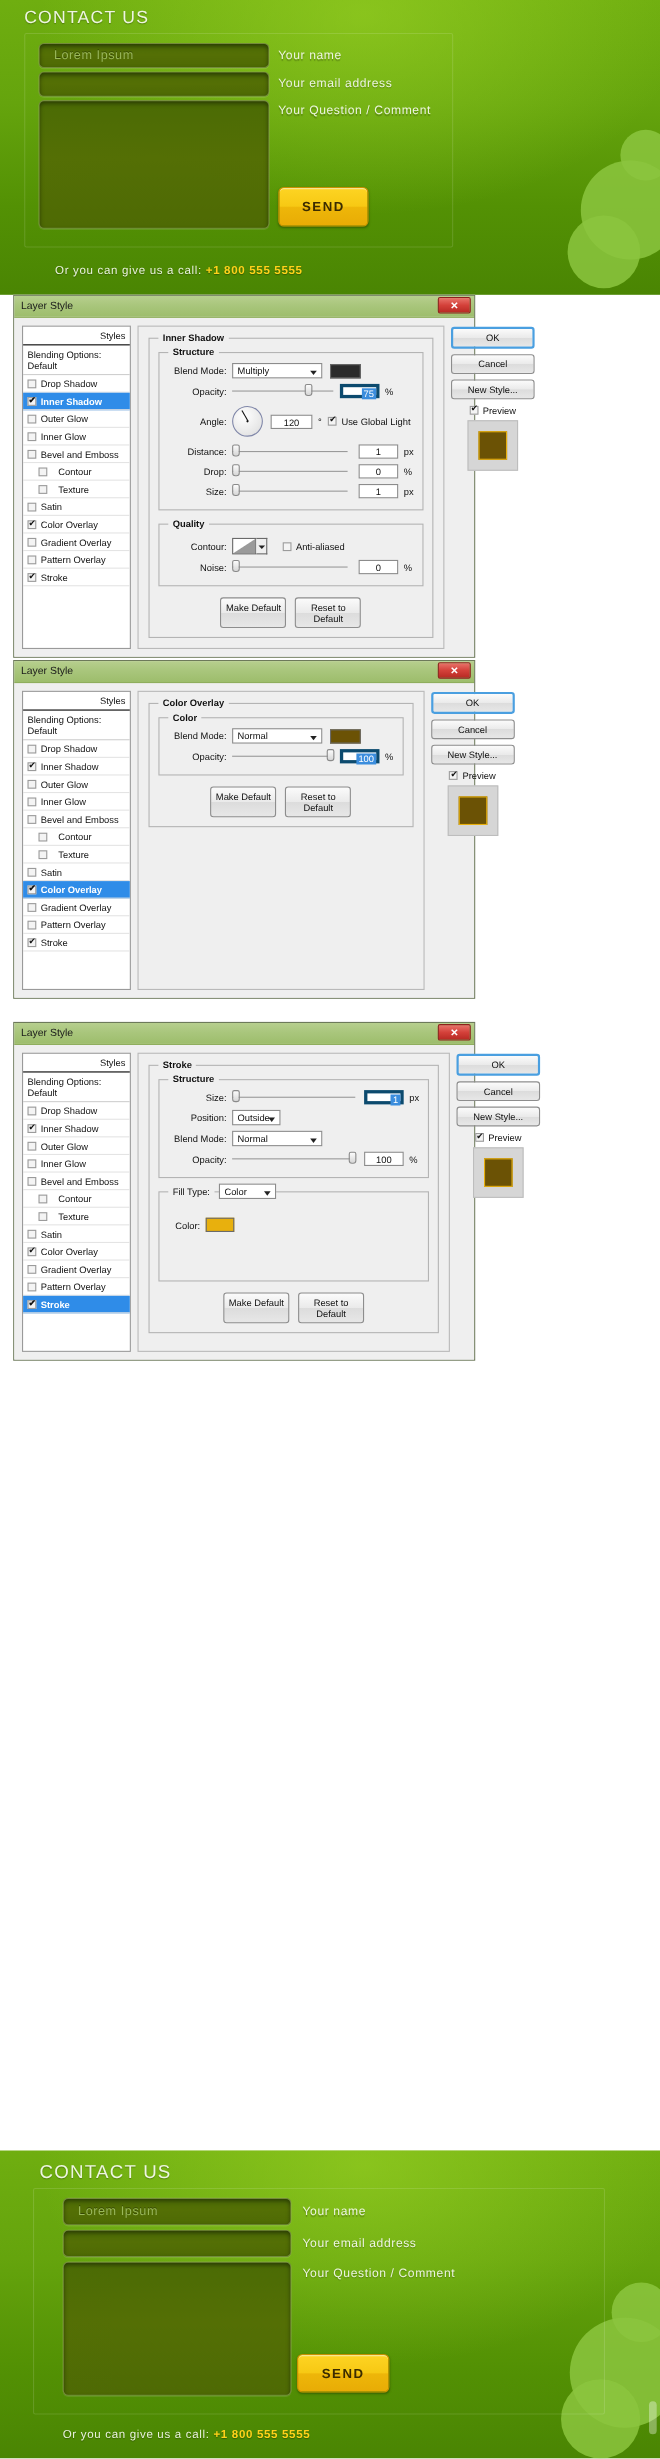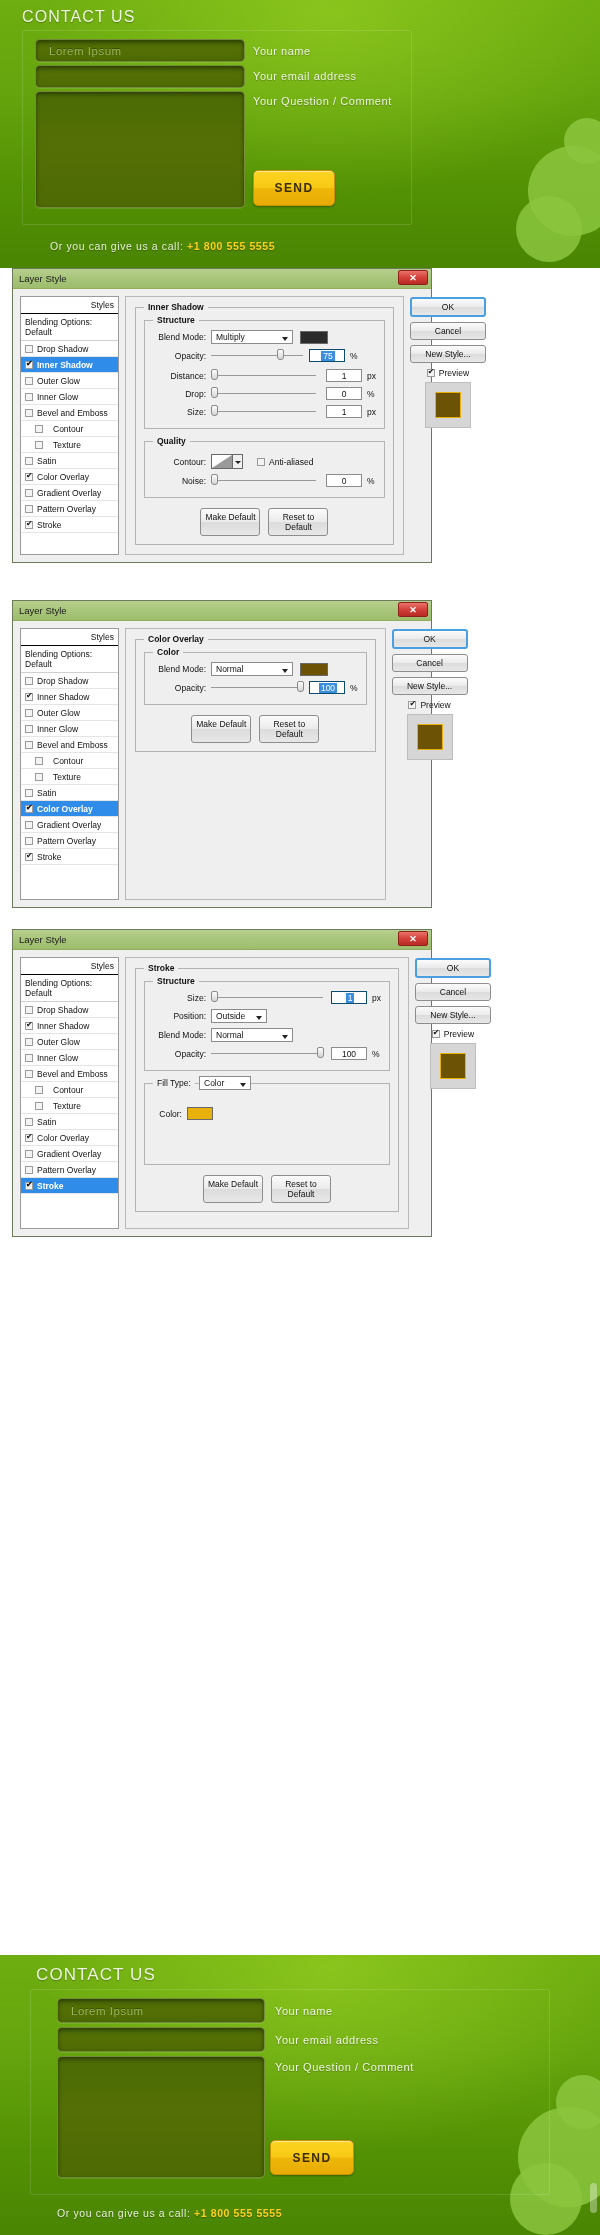--- a/index.html
+++ b/index.html
@@ -250,21 +250,21 @@
   }
   .numbox {
     width: 36px; height: 13px;
     border: 1px solid #8c8c8c;
     background: #fff;
     font-size: 8.5px;
     text-align: center;
     line-height: 12px;
     margin-left: 6px;
   }
-  .numbox.hlwrap { border:1px solid #0c4a6e; background:#fff; width:36px; text-align:center; padding-left:2px;}
+  .numbox.hlwrap { border:3px solid #0c4a6e; background:#fff; width:36px; text-align:right; padding-left:2px;}
   .numbox.hlwrap span { background:#3b8ddd; color:#fff; padding:0 2px; }
   .unit { margin-left: 5px; font-size: 8.5px; }
 
   .dial {
     width: 28px; height: 28px;
     border-radius: 50%;
     border: 1px solid #7f86a8;
     background: radial-gradient(circle at 38% 32%, #ffffff 0%, #e6e6e6 70%, #d2d2d2 100%);
     position: relative;
   }
@@ -450,20 +450,33 @@
               <span class="row-label">Opacity:</span>
               <span class="slider" style="width:92px;">
                 <span class="track" style="width:92px;">
                   <span class="knob" style="left:66px;"></span>
                 </span>
               </span>
               <span class="numbox hlwrap"><span>75</span></span>
               <span class="unit">%</span>
             </div>
 
+            <div class="row" style="margin-top:7px;">
+              <span class="row-label">Angle:</span>
+              <span class="dial">
+                <span class="needle"></span>
+                  <span class="dot"></span>
+              </span>
+              <span class="numbox" style="margin-left:7px;width:38px;">120</span>
+              <span class="unit">°</span>
+              <span class="ckrow" style="margin-left:6px;">
+                <span class="cbx on"></span>
+                <span>Use Global Light</span>
+              </span>
+            </div>
 
             <div class="row" style="margin-top:7px;">
               <span class="row-label">Distance:</span>
               <span class="slider" style="width:105px;">
                 <span class="track" style="width:105px;">
                     <span class="knob" style="left:0px;"></span>
                   </span>
               </span>
               <span class="numbox" style="margin-left:10px;">1</span>
               <span class="unit">px</span>
@@ -720,21 +733,21 @@
                 <span class="track" style="width:112px;">
                     <span class="knob" style="left:0px;"></span>
                   </span>
               </span>
               <span class="numbox hlwrap" style="margin-left:8px;"><span>1</span></span>
               <span class="unit">px</span>
             </div>
 
             <div class="row">
               <span class="row-label">Position:</span>
-              <span class="ps-select" style="width:56px;text-align:center;">Outside</span>
+              <span class="ps-select" style="width:44px;text-align:center;">Outside</span>
             </div>
 
             <div class="row">
               <span class="row-label">Blend Mode:</span>
               <span class="ps-select" style="width:82px;">Normal</span>
             </div>
 
             <div class="row" style="margin-bottom:2px;">
               <span class="row-label">Opacity:</span>
               <span class="slider" style="width:112px;">

